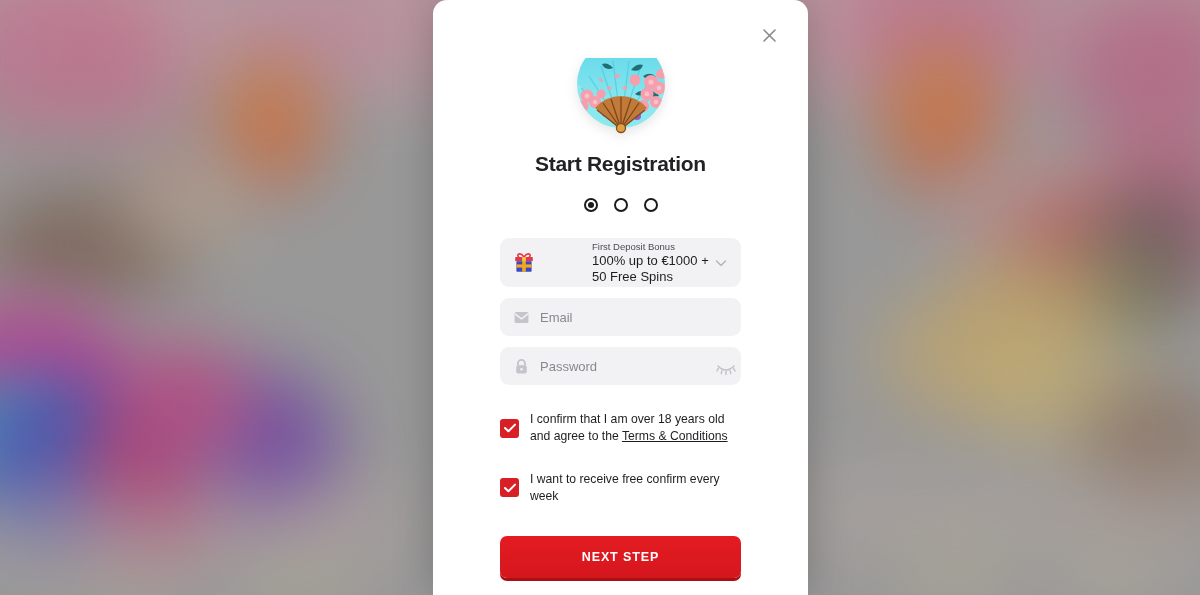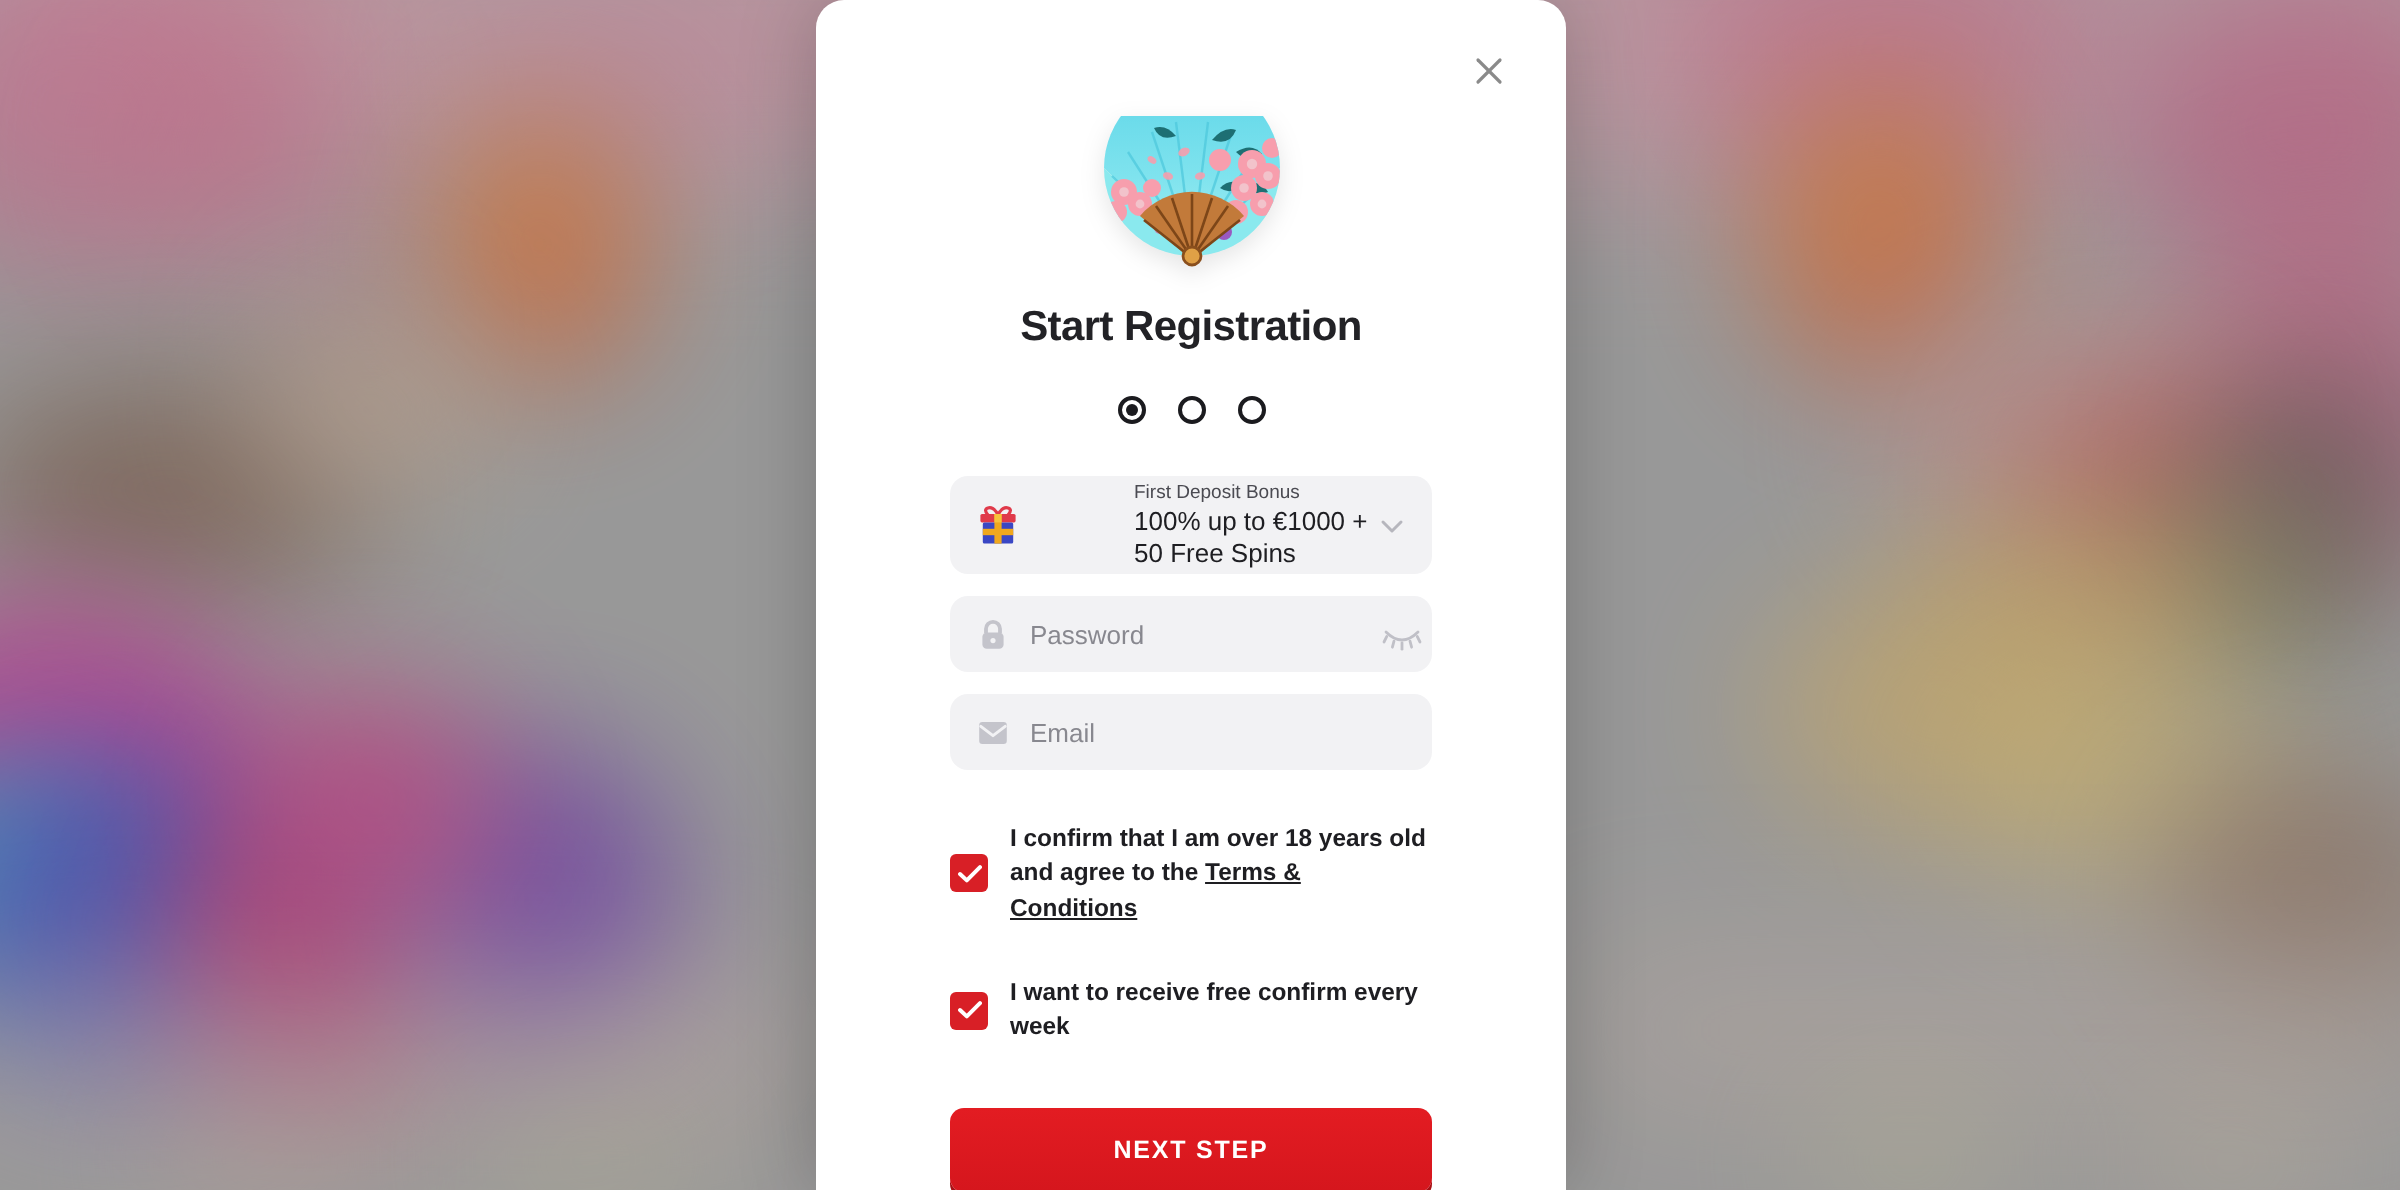--- a/index.html
+++ b/index.html
@@ -31,21 +31,21 @@
   }
 
   #backdrop .soft {
     position: absolute;
     filter: blur(40px);
   }
 
   
   #modal {
     position: absolute;
-    left: 408px;
+    left: 433px;
     top: 0;
     width: 375px;
     height: 595px;
     background: #ffffff;
     border-radius: 14px 14px 0 0;
     box-shadow: 0 0 40px rgba(0,0,0,0.22);
     overflow: hidden;
   }
 
   #close-btn {
@@ -187,21 +187,20 @@
     cursor: pointer;
     margin-top: 8px;
   }
 
   .checks { margin-top: 26px; }
 
   .check-row {
     display: flex;
     align-items: center;
     margin-bottom: 25px;
-    font-weight: bold;
   }
   .check-row:last-child { margin-bottom: 0; }
 
   .checkbox {
     width: 19px;
     height: 19px;
     flex: 0 0 19px;
     border-radius: 3px;
     background: #d81f26;
     margin-right: 11px;
@@ -422,50 +421,50 @@
         <svg width="16" height="16" viewBox="0 0 16 16" fill="none" stroke="currentColor" stroke-width="1.5" stroke-linecap="round" stroke-linejoin="round">
           <polyline points="3.5,6 8,10.5 12.5,6"></polyline>
         </svg>
       </div>
     </div>
 
     
     <div class="field input-field">
       <div class="input-icon">
         <svg width="17" height="17" viewBox="0 0 17 17">
+          <path d="M1.6 4.6 a1.6 1.6 0 0 1 1.6 -1.6 h10.6 a1.6 1.6 0 0 1 1.6 1.6 v7.8 a1.6 1.6 0 0 1 -1.6 1.6 h-10.6 a1.6 1.6 0 0 1 -1.6 -1.6 Z" fill="currentColor"></path>
+          <path d="M2.4 5.2 L8.5 9.8 L14.6 5.2" fill="none" stroke="#f2f2f4" stroke-width="1.5" stroke-linecap="round" stroke-linejoin="round"></path>
+        </svg>
+      </div>
+      <input type="text" value="" placeholder="Email" style="">
+    </div>
+
+    
+    <div class="field input-field">
+      <div class="input-icon">
+        <svg width="17" height="17" viewBox="0 0 17 17">
           <path d="M5 7.5 V5.4 a3.5 3.5 0 0 1 7 0 V7.5" fill="none" stroke="currentColor" stroke-width="1.9"></path>
           <rect x="3.2" y="7.2" width="10.6" height="8.2" rx="2.2" fill="currentColor"></rect>
           <circle cx="8.5" cy="11.3" r="1.3" fill="#f2f2f4"></circle>
         </svg>
       </div>
       <input type="password" value="" placeholder="Password" style="">
       <div class="eye-toggle">
         <svg width="20" height="13" viewBox="0 0 20 13" fill="none" stroke="currentColor" stroke-width="1.4" stroke-linecap="round">
           <path d="M2 3 q8 8 16 0"></path>
           <line x1="2.4" y1="5.2" x2="1" y2="8"></line>
           <line x1="6" y1="7.6" x2="5.2" y2="10.6"></line>
           <line x1="10" y1="8.4" x2="10" y2="11.6"></line>
           <line x1="14" y1="7.6" x2="14.8" y2="10.6"></line>
           <line x1="17.6" y1="5.2" x2="19" y2="8"></line>
         </svg>
       </div>
     </div>
 
     
-    <div class="field input-field">
-      <div class="input-icon">
-        <svg width="17" height="17" viewBox="0 0 17 17">
-          <path d="M1.6 4.6 a1.6 1.6 0 0 1 1.6 -1.6 h10.6 a1.6 1.6 0 0 1 1.6 1.6 v7.8 a1.6 1.6 0 0 1 -1.6 1.6 h-10.6 a1.6 1.6 0 0 1 -1.6 -1.6 Z" fill="currentColor"></path>
-          <path d="M2.4 5.2 L8.5 9.8 L14.6 5.2" fill="none" stroke="#f2f2f4" stroke-width="1.5" stroke-linecap="round" stroke-linejoin="round"></path>
-        </svg>
-      </div>
-      <input type="text" value="" placeholder="Email" style="">
-    </div>
-
-    
     <div class="checks">
 
       <div class="check-row">
         <div class="checkbox">
           <svg width="12" height="10" viewBox="0 0 12 10" fill="none" stroke="#ffffff" stroke-width="2" stroke-linecap="round" stroke-linejoin="round">
             <polyline points="1,5 4.4,8.2 11,1.6"></polyline>
           </svg>
         </div>
         <div class="check-label">
           <span>I confirm that I am over 18 years old and agree to the </span><span class="tc-link">Terms &amp; Conditions</span>

